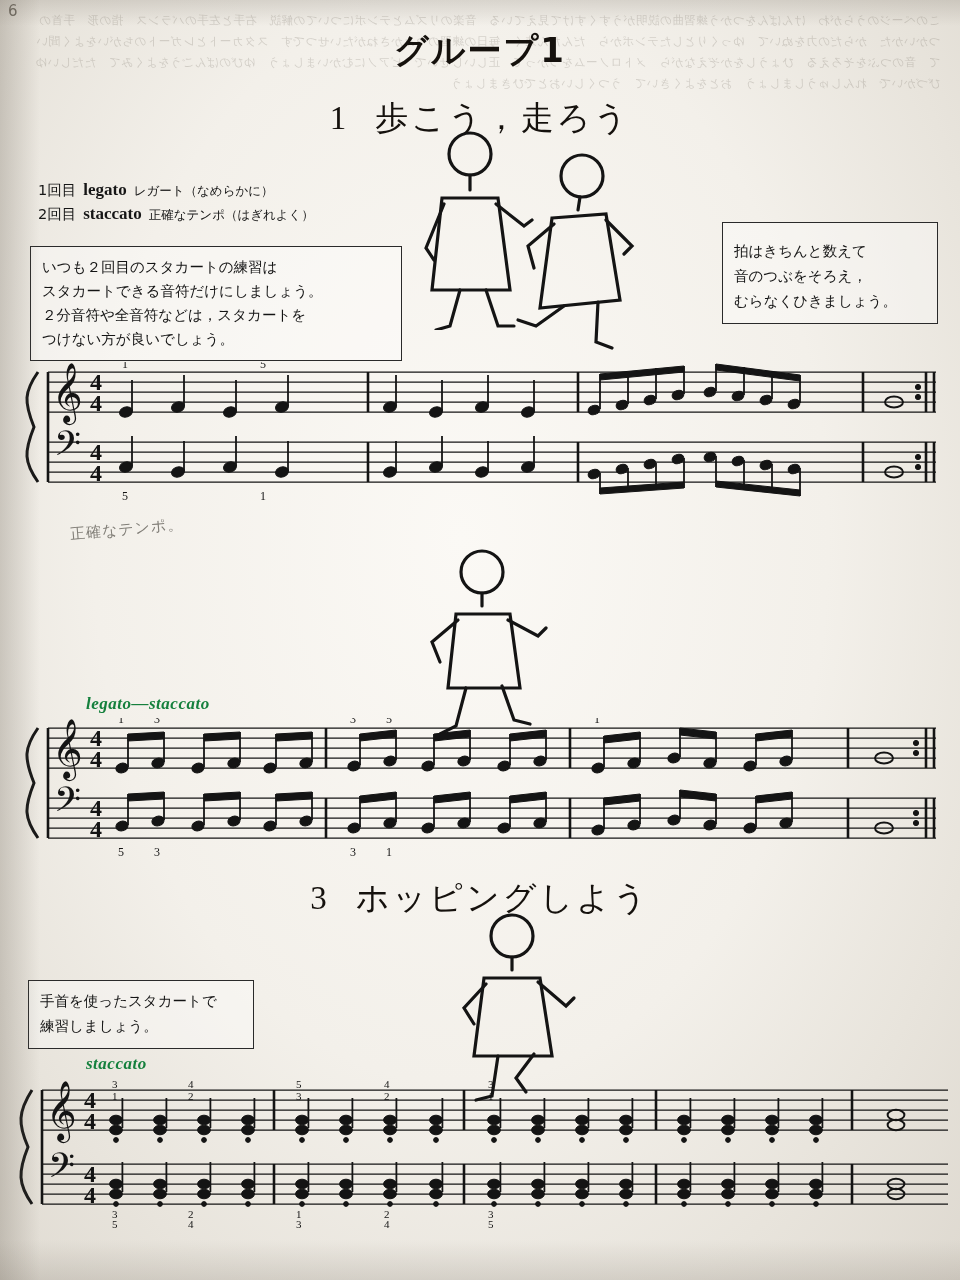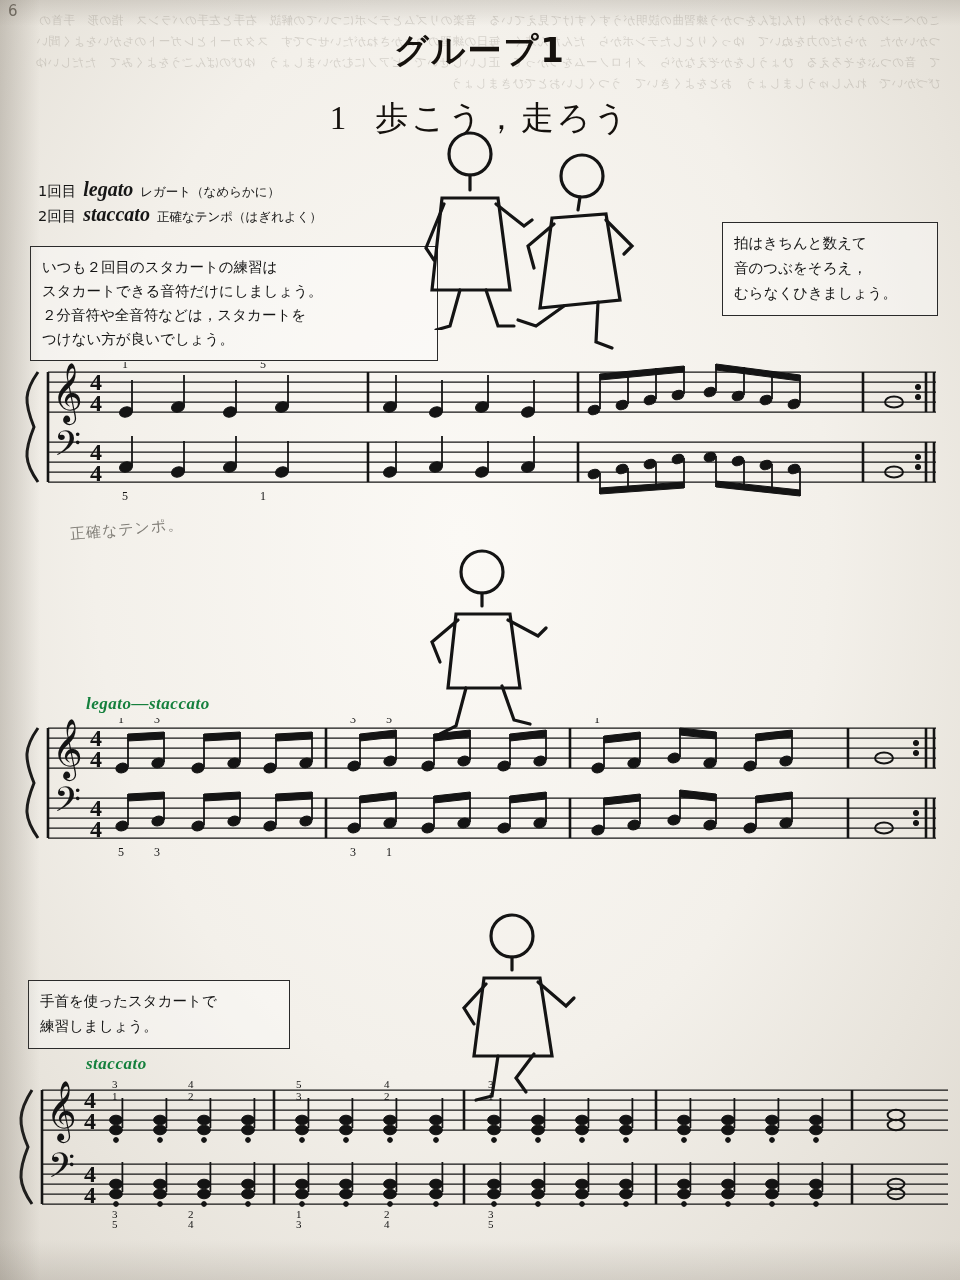--- a/index.html
+++ b/index.html
@@ -96,48 +96,47 @@
     left: 38px;
     top: 178px;
     font-size: 14.5px;
     line-height: 23px;
     font-family: "DejaVu Sans", sans-serif;
     color: #161616;
     white-space: nowrap;
   }
   .legend .ital {
     font-family: "Liberation Serif", serif;
-    font-style: italic;
     font-weight: bold;
-    font-size: 20px;
+    font-size: 17px;
     padding: 0 7px;
   }
   .legend .kana { font-size: 12.5px; }
 
   
   .notebox {
     position: absolute;
     border: 1.3px solid #2a2a2a;
     background: rgba(255,255,255,0.35);
     font-family: "DejaVu Sans", sans-serif;
     color: #141414;
     box-sizing: border-box;
   }
   #note-left {
-    left: 30px; top: 246px; width: 408px;
+    left: 30px; top: 246px; width: 372px;
     padding: 8px 10px 9px 11px;
     font-size: 14.5px; line-height: 24px;
   }
   #note-right {
     left: 722px; top: 222px; width: 216px;
-    padding: 8px 9px 9px 11px;
+    padding: 16px 9px 9px 11px;
     font-size: 14.5px; line-height: 25px;
   }
   #note-wrist {
-    left: 28px; top: 980px; width: 262px;
+    left: 28px; top: 980px; width: 226px;
     padding: 8px 10px 9px 11px;
     font-size: 14.5px; line-height: 25px;
   }
 
   
   .pencil {
     position: absolute;
     left: 70px; top: 520px;
     font-size: 15px;
     font-family: "DejaVu Sans", sans-serif;
@@ -551,20 +550,23 @@
         <text x="332" y="5" font-size="12" font-family="Liberation Serif, serif" fill="#141414">3</text>
         <text x="368" y="5" font-size="12" font-family="Liberation Serif, serif" fill="#141414">5</text>
         <text x="576" y="5" font-size="12" font-family="Liberation Serif, serif" fill="#141414">1</text>
         <text x="100" y="138" font-size="12" font-family="Liberation Serif, serif" fill="#141414">5</text>
         <text x="136" y="138" font-size="12" font-family="Liberation Serif, serif" fill="#141414">3</text>
         <text x="332" y="138" font-size="12" font-family="Liberation Serif, serif" fill="#141414">3</text>
         <text x="368" y="138" font-size="12" font-family="Liberation Serif, serif" fill="#141414">1</text>
       </svg>
     </div>
 
+    <div class="piece-title" id="title3">
+      <span class="num">3</span><span>ホッピングしよう</span>
+    </div>
 
     <div class="figure" style="left:450px;top:912px;">
       <svg width="160" height="190" viewBox="0 0 160 190">
         <g fill="none" stroke="#141414" stroke-width="3.2" stroke-linecap="round">
           <circle cx="62" cy="24" r="21"></circle>
           <line x1="62" y1="45" x2="62" y2="58"></line>
           <path d="M34 66 L90 66 L102 144 L24 144 Z"></path>
           <path d="M36 72 L14 96 L24 112"></path>
           <path d="M88 70 L116 94 L124 86"></path>
           <path d="M48 144 L42 184 L26 188"></path>

